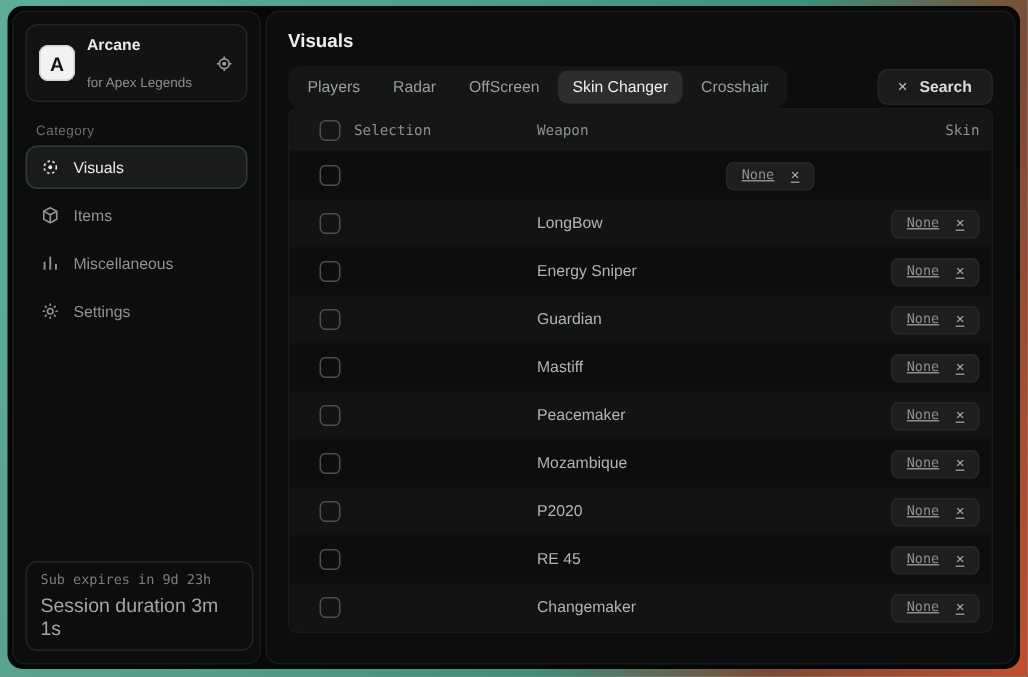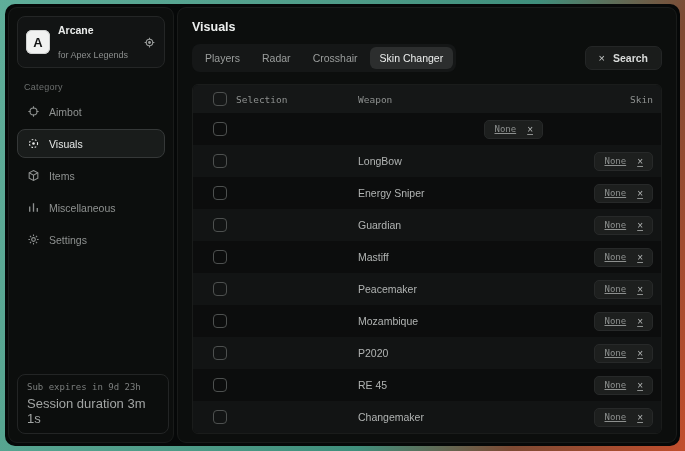--- a/index.html
+++ b/index.html
@@ -41,21 +41,21 @@
   .toolbar { display:flex; justify-content:space-between; align-items:center; margin-top:10px; }
   .tabs { display:inline-flex; background:#151717; border-radius:8px; padding:3px; gap:2px; }
   .tab { padding:5px 10px; font-size:10.5px; color:#9b9e9d; border-radius:6px;
     cursor:pointer; white-space:nowrap; }
   .tab.active { background:#2c2e2e; color:#edefee; }
   .search-btn { display:flex; align-items:center; gap:8px; background:#1a1c1b;
     border:1px solid #242626; border-radius:7px; padding:5px 13px;
     color:#d9dbda; font-size:10.5px; font-weight:700; cursor:pointer; }
   .search-btn .x { font-weight:400; color:#c4c7c6; font-size:11px; }
 
-  .table { margin-top:12px; border-radius:6px; overflow:hidden; border:1px solid #1a1c1b; }
+  .table { border-radius:6px; overflow:hidden; border:1px solid #1a1c1b; }
   .trow { display:grid; grid-template-columns:34px 131px 1fr 110px; align-items:center; }
   .thead { height:28px; background:#151717;
     font-family:"DejaVu Sans Mono", monospace; font-size:9.5px; color:#8d908f; }
   .row { height:32px; font-size:10.5px; color:#b1b4b3; }
   .row:nth-child(odd) { background:#121414; }
   .row:nth-child(even) { background:#0c0d0d; }
   .cb-cell { display:flex; justify-content:flex-end; }
   .checkbox { width:14px; height:14px; border:1.5px solid #4d504f;
     border-radius:4px; background:transparent; cursor:pointer; }
   .col-sel { padding-left:9px; }
@@ -86,29 +86,20 @@
             <circle cx="12" cy="12" r="1.6" fill="currentColor"></circle>
           <path d="M12 3v3M12 18v3M3 12h3M18 12h3"></path>
         </svg>
       </span>
     </div>
 
     <div class="category-label">Category</div>
 
     <div>
 
-    <div class="side-item">
-          <span class="ico">
-            <svg width="13" height="13" viewBox="0 0 24 24" fill="none" stroke="currentColor" stroke-width="2">
-              <circle cx="12" cy="12" r="6.5"></circle>
-              <path d="M12 2.5v4M12 17.5v4M2.5 12h4M17.5 12h4"></path>
-            </svg>
-          </span>
-          <span>Aimbot</span>
-        </div>
         <div class="side-item active">
           <span class="ico">
             <svg width="13" height="13" viewBox="0 0 24 24" fill="none" stroke="currentColor" stroke-width="2">
               <circle cx="12" cy="12" r="7.5" stroke-dasharray="3 3.2"></circle>
               <circle cx="12" cy="12" r="2.4" fill="currentColor" stroke="none"></circle>
             </svg>
           </span>
           <span>Visuals</span>
         </div>
         <div class="side-item">
@@ -146,22 +137,23 @@
   </div>
 
   <div class="main-card">
     <div class="main-title">Visuals</div>
 
     <div class="toolbar">
       <div class="tabs">
 
       <div class="tab">Players</div>
           <div class="tab">Radar</div>
+          <div class="tab">OffScreen</div>
+          <div class="tab active">Skin Changer</div>
           <div class="tab">Crosshair</div>
-          <div class="tab active">Skin Changer</div>
         </div>
       <div class="search-btn">
         <span class="x">×</span>
         <span>Search</span>
       </div>
     </div>
 
     <div class="table">
       <div class="trow thead">
         <div class="cb-cell">

